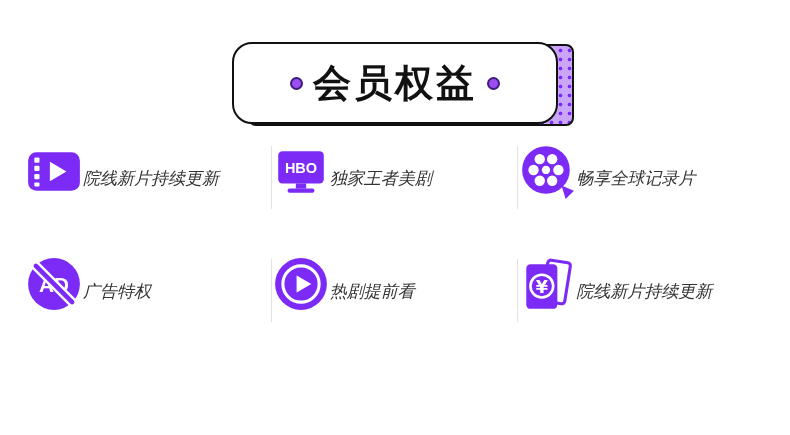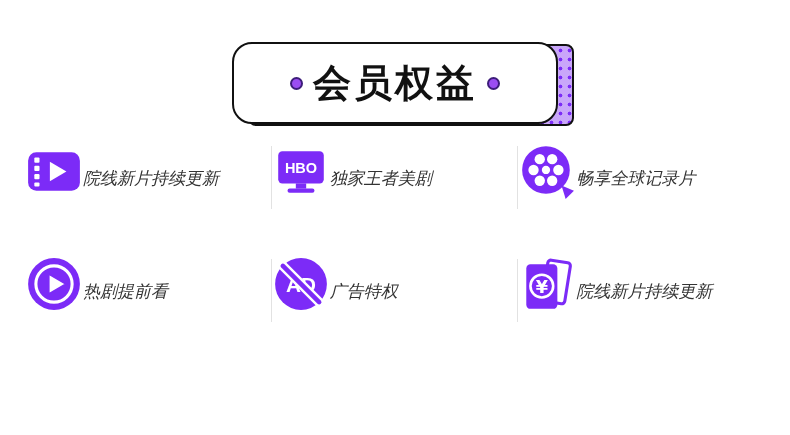--- a/index.html
+++ b/index.html
@@ -103,37 +103,37 @@
           <circle cx="33" cy="37.4" r="5" fill="#fff"></circle>
         </svg>
       </span>
       <span class="label">畅享全球记录片</span>
     </div>
 
     <div class="cell divider-right">
       <span class="icon">
         <svg viewBox="0 0 56 56" aria-hidden="true">
           <circle cx="28" cy="28" r="25" fill="#7c2bf7"></circle>
-          <circle cx="28" cy="28" r="17.5" fill="none" stroke="#ffffff" stroke-width="3"></circle>
-          <path d="M23 18.5 L39.5 28 L23 37.5 Z" fill="#ffffff" stroke="#7c2bf7" stroke-width="1.5"></path>
+          <text x="28" y="36" text-anchor="middle" font-size="20" font-weight="bold" fill="#ffffff" font-family="Liberation Sans, sans-serif">AD</text>
+          <line x1="10.5" y1="10.5" x2="45.5" y2="45.5" stroke="#ffffff" stroke-width="9" stroke-linecap="round"></line>
+          <line x1="10.5" y1="10.5" x2="45.5" y2="45.5" stroke="#7c2bf7" stroke-width="4.5" stroke-linecap="round"></line>
         </svg>
       </span>
-      <span class="label">热剧提前看</span>
+      <span class="label">广告特权</span>
     </div>
 
     <div class="cell divider-right">
       <span class="icon">
         <svg viewBox="0 0 56 56" aria-hidden="true">
           <circle cx="28" cy="28" r="25" fill="#7c2bf7"></circle>
-          <text x="28" y="36" text-anchor="middle" font-size="20" font-weight="bold" fill="#ffffff" font-family="Liberation Sans, sans-serif">AD</text>
-          <line x1="10.5" y1="10.5" x2="45.5" y2="45.5" stroke="#ffffff" stroke-width="9" stroke-linecap="round"></line>
-          <line x1="10.5" y1="10.5" x2="45.5" y2="45.5" stroke="#7c2bf7" stroke-width="4.5" stroke-linecap="round"></line>
+          <circle cx="28" cy="28" r="17.5" fill="none" stroke="#ffffff" stroke-width="3"></circle>
+          <path d="M23 18.5 L39.5 28 L23 37.5 Z" fill="#ffffff" stroke="#7c2bf7" stroke-width="1.5"></path>
         </svg>
       </span>
-      <span class="label">广告特权</span>
+      <span class="label">热剧提前看</span>
     </div>
 
     <div class="cell">
       <span class="icon">
         <svg viewBox="0 0 56 56" aria-hidden="true">
           <rect x="26" y="6" width="22" height="40" rx="3" fill="none" stroke="#7c2bf7" stroke-width="3" transform="rotate(9 37 26)"></rect>
           <rect x="8" y="9" width="30" height="43" rx="4" fill="#7c2bf7"></rect>
           <circle cx="23" cy="30" r="11" fill="none" stroke="#ffffff" stroke-width="2.5"></circle>
           <text x="23" y="37" text-anchor="middle" font-size="17" font-weight="bold" fill="#ffffff" font-family="DejaVu Sans, sans-serif">¥</text>
         </svg>

